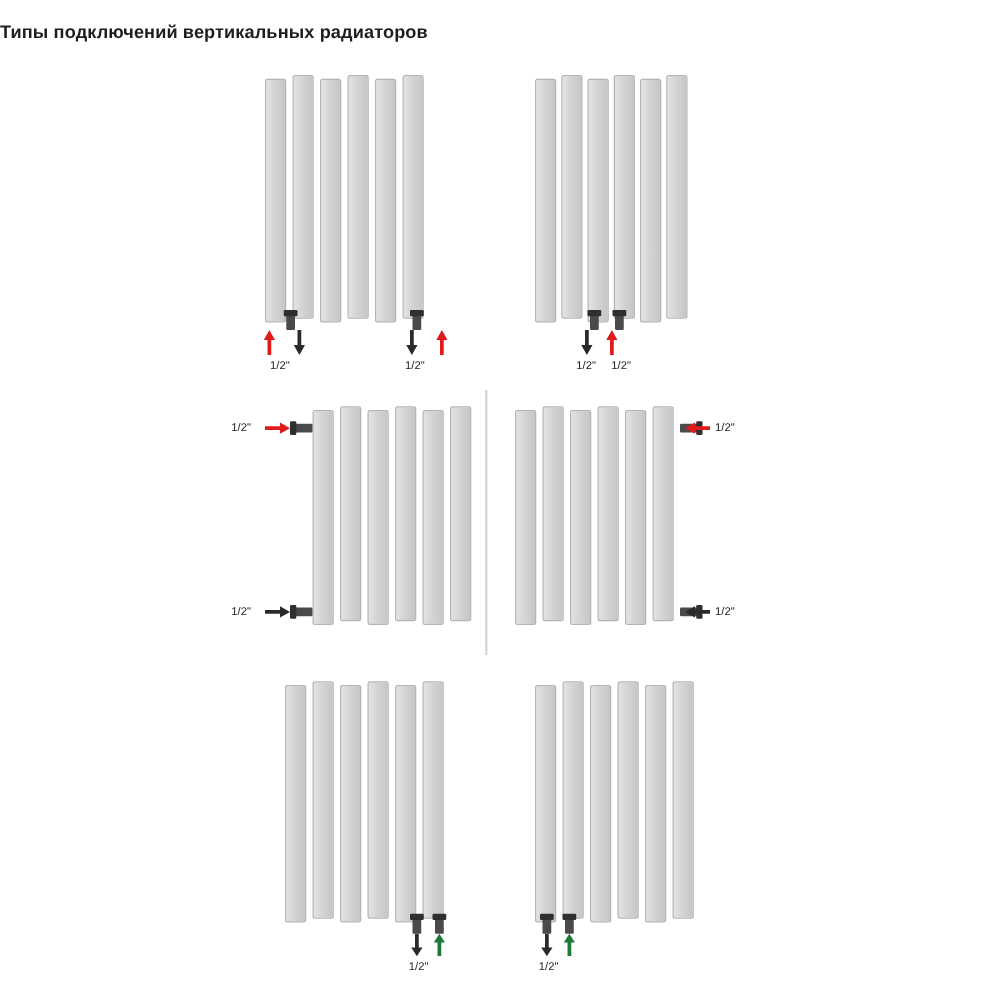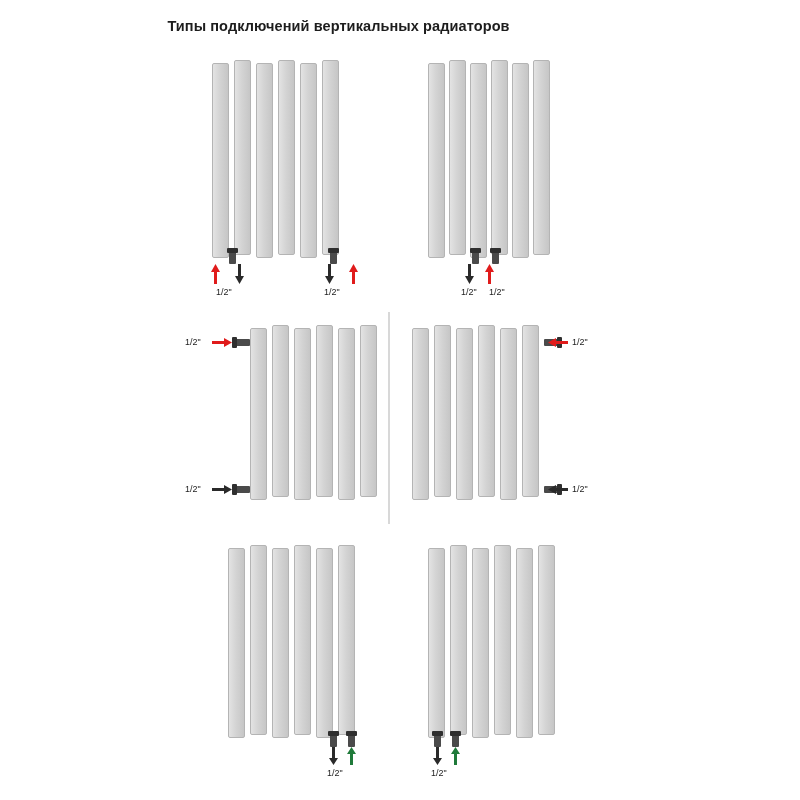--- a/index.html
+++ b/index.html
@@ -17,21 +17,20 @@
   #stage {
     position: relative;
     width: 800px;
     height: 800px;
   }
   .title {
     position: absolute;
     top: 18px;
     left: 0;
     width: 677px;
-    text-align: center;
     font-size: 14.5px;
     font-weight: bold;
     color: #1d1d1d;
     letter-spacing: 0.1px;
   }
   .divider {
     position: absolute;
     background: #d8d8d8;
   }
   .radiator {

